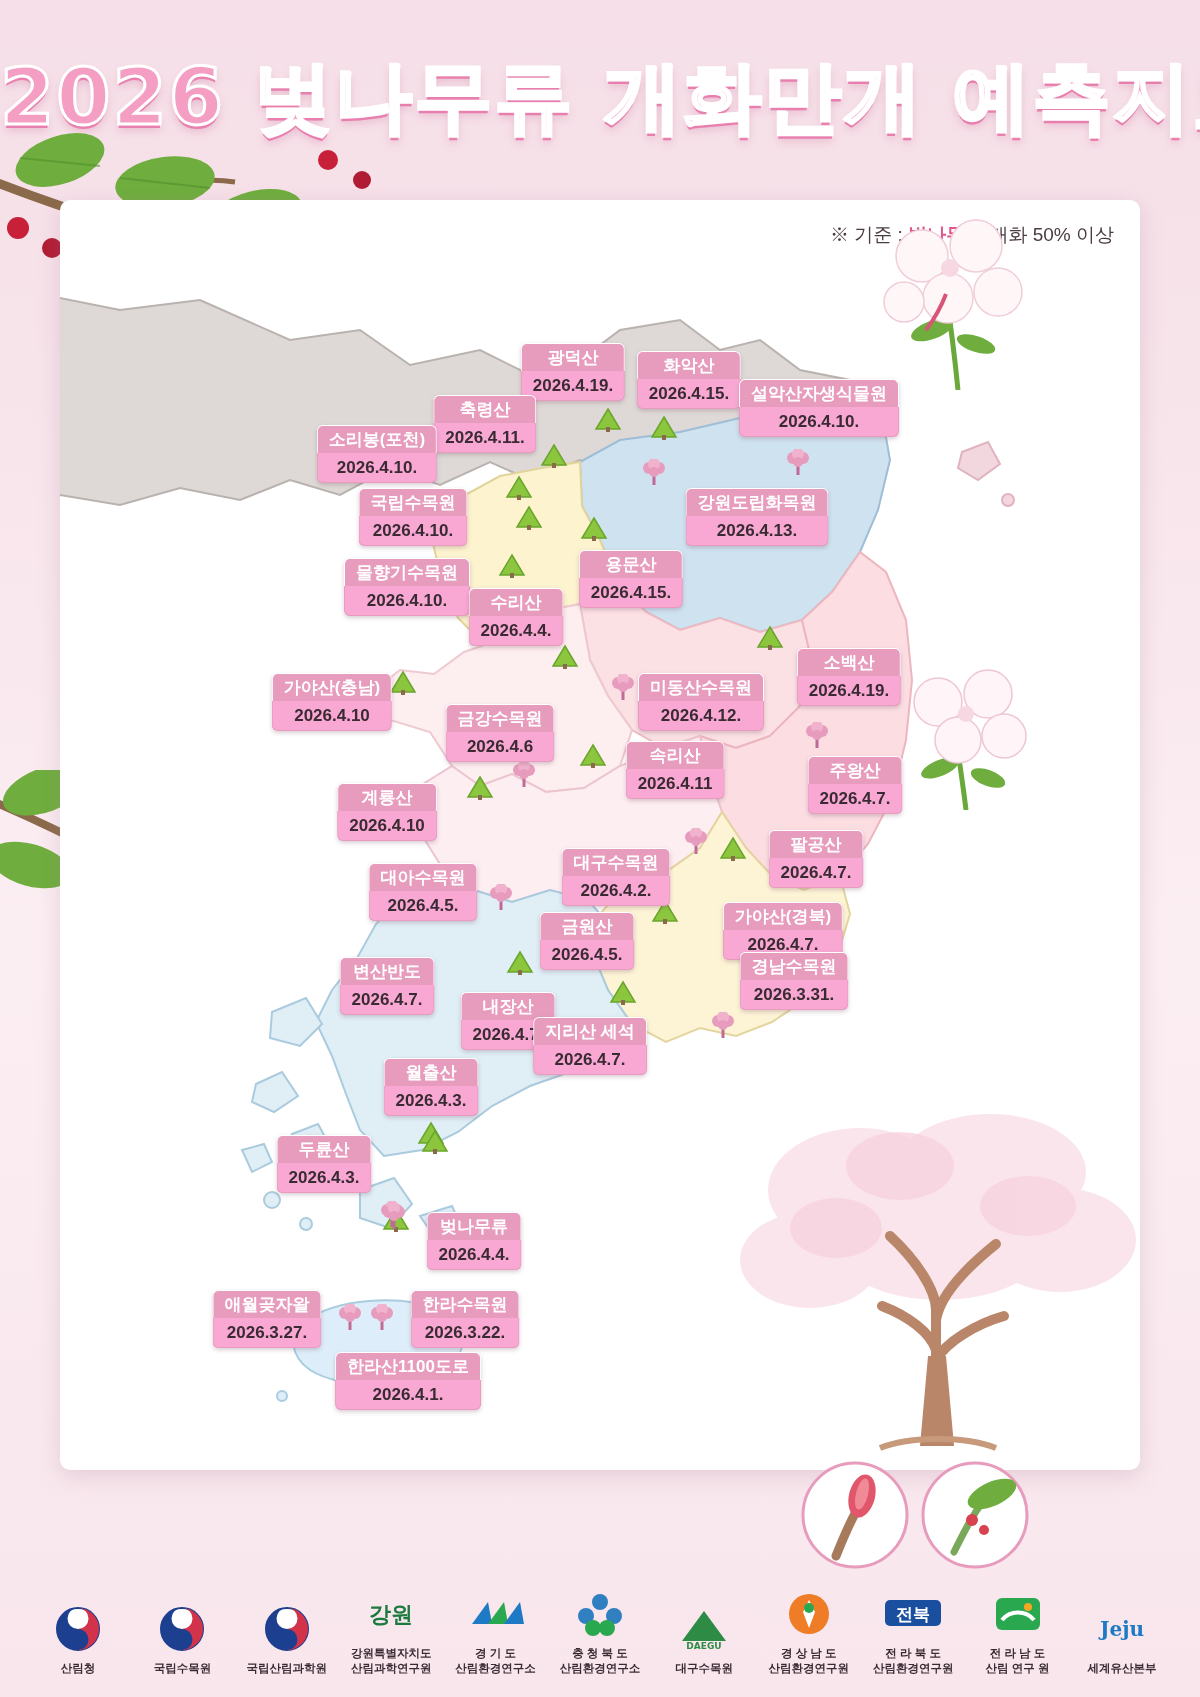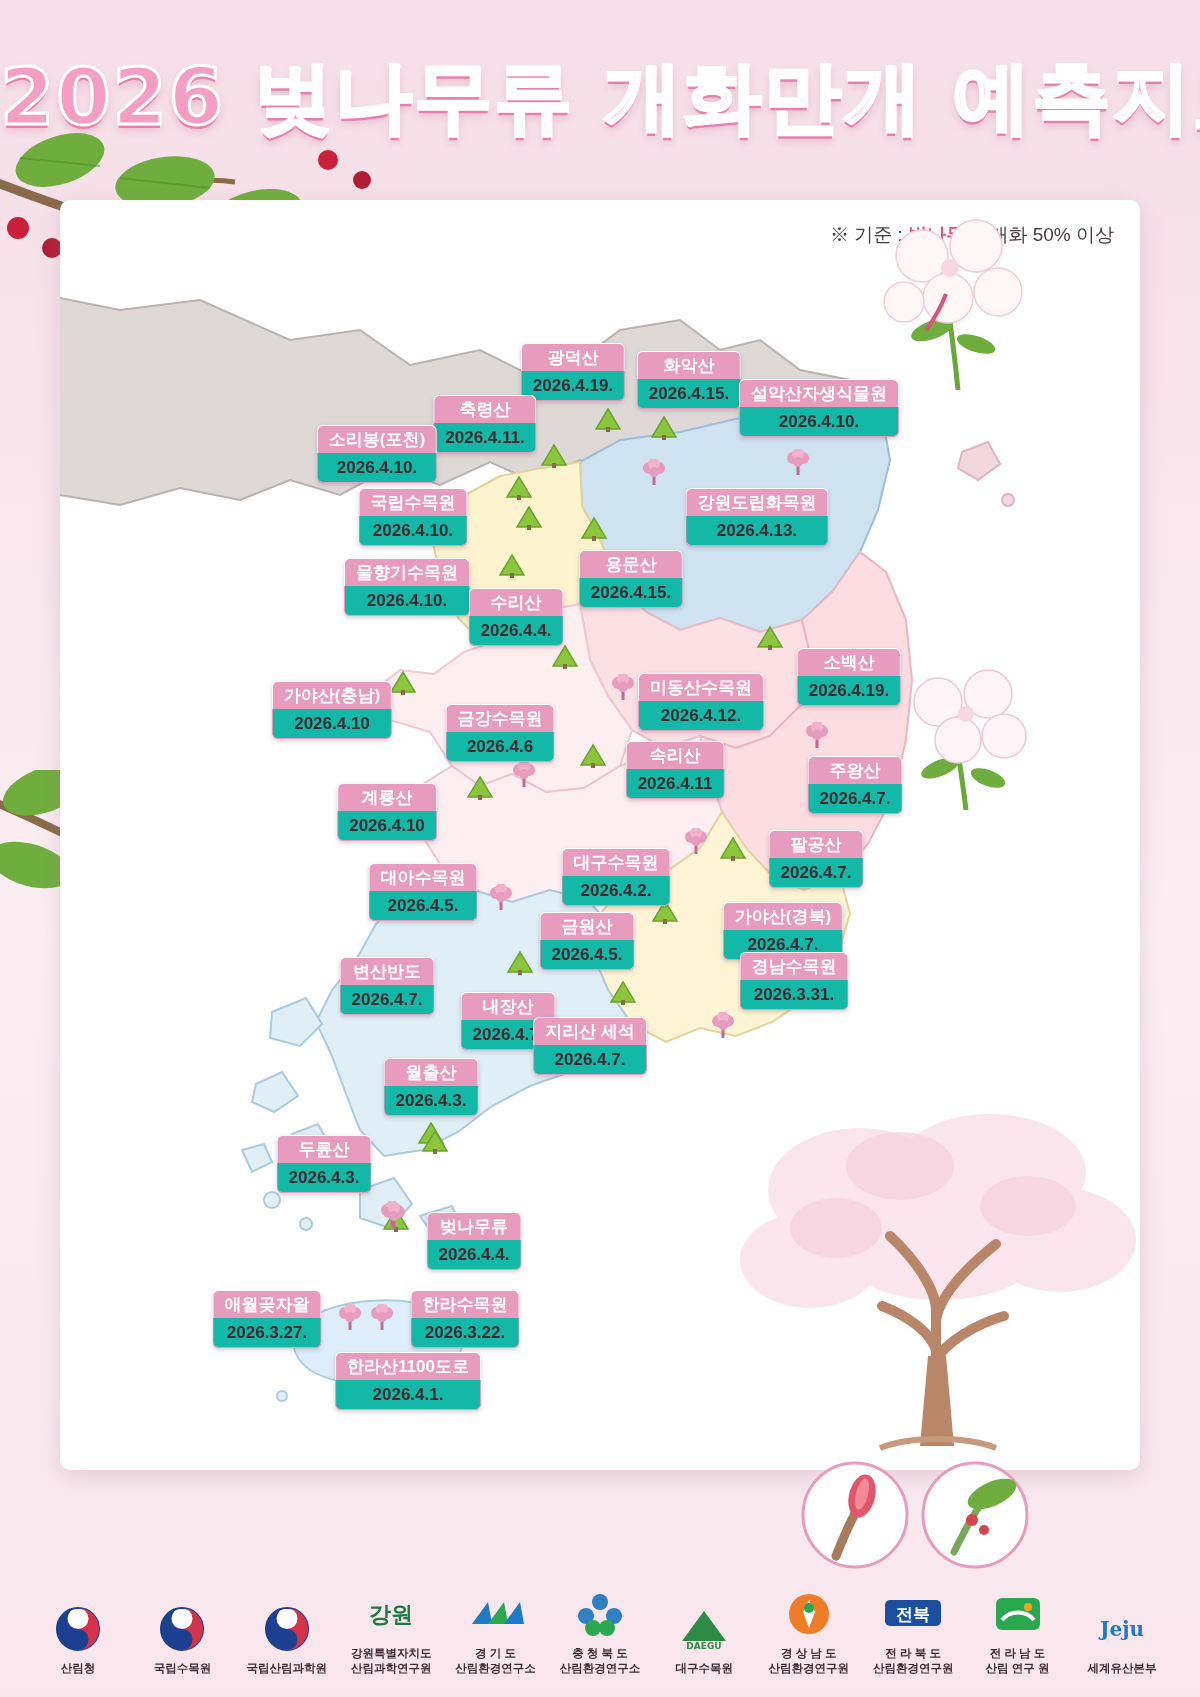--- a/index.html
+++ b/index.html
@@ -46,21 +46,21 @@
     filter:drop-shadow(0 2px 2px rgba(120,80,100,.28));
   }
   .label .name {
     display:block; background:#e79bbd; color:#ffffff;
     font-size:17px; font-weight:bold; line-height:1;
     padding:5px 11px 5px; border-radius:6px 6px 0 0;
     border:1.5px solid #ffffff; border-bottom:none;
     white-space:nowrap;
   }
   .label .date {
-    display:block; background:#14b8a6; color:#3a2b33;
+    display:block; background:#f9a8d4; color:#3a2b33;
     font-size:17px; font-weight:bold; line-height:1;
     padding:6px 11px; border-radius:0 0 6px 6px;
     border:1.5px solid #e79bbd; border-top:none;
     white-space:nowrap;
   }
 
   
   .marker { position:absolute; transform:translate(-50%,-50%); z-index:4; }
   .tree-icon { width:28px; height:26px; }
   .bloom-icon { width:24px; height:28px; }
@@ -291,21 +291,21 @@
             <circle cx="12" cy="13" r="5" fill="#e79bbd"></circle>
           </svg></div>
         <div class="label" style="left: 641px; top: 473px;">
           <span class="name">미동산수목원</span>
           <span class="date">2026.4.12.</span>
         </div>
         <div class="marker" style="left: 343px; top: 485px;"><svg class="tree-icon" viewBox="0 0 28 26">
             <path d="M14 2 L26 22 L2 22 Z" fill="#8cc63e" stroke="#6aa52c" stroke-width="1.5"></path>
             <rect x="12" y="20" width="4" height="5" fill="#8a6a4a"></rect>
           </svg></div>
-        <div class="label" style="left: 272px; top: 473px; margin-top: 8px;">
+        <div class="label" style="left: 272px; top: 473px;">
           <span class="name">가야산(충남)</span>
           <span class="date">2026.4.10</span>
         </div>
         <div class="marker" style="left: 420px; top: 590px;"><svg class="tree-icon" viewBox="0 0 28 26">
             <path d="M14 2 L26 22 L2 22 Z" fill="#8cc63e" stroke="#6aa52c" stroke-width="1.5"></path>
             <rect x="12" y="20" width="4" height="5" fill="#8a6a4a"></rect>
           </svg></div>
         <div class="label" style="left: 440px; top: 504px;">
           <span class="name">금강수목원</span>
           <span class="date">2026.4.6</span>

